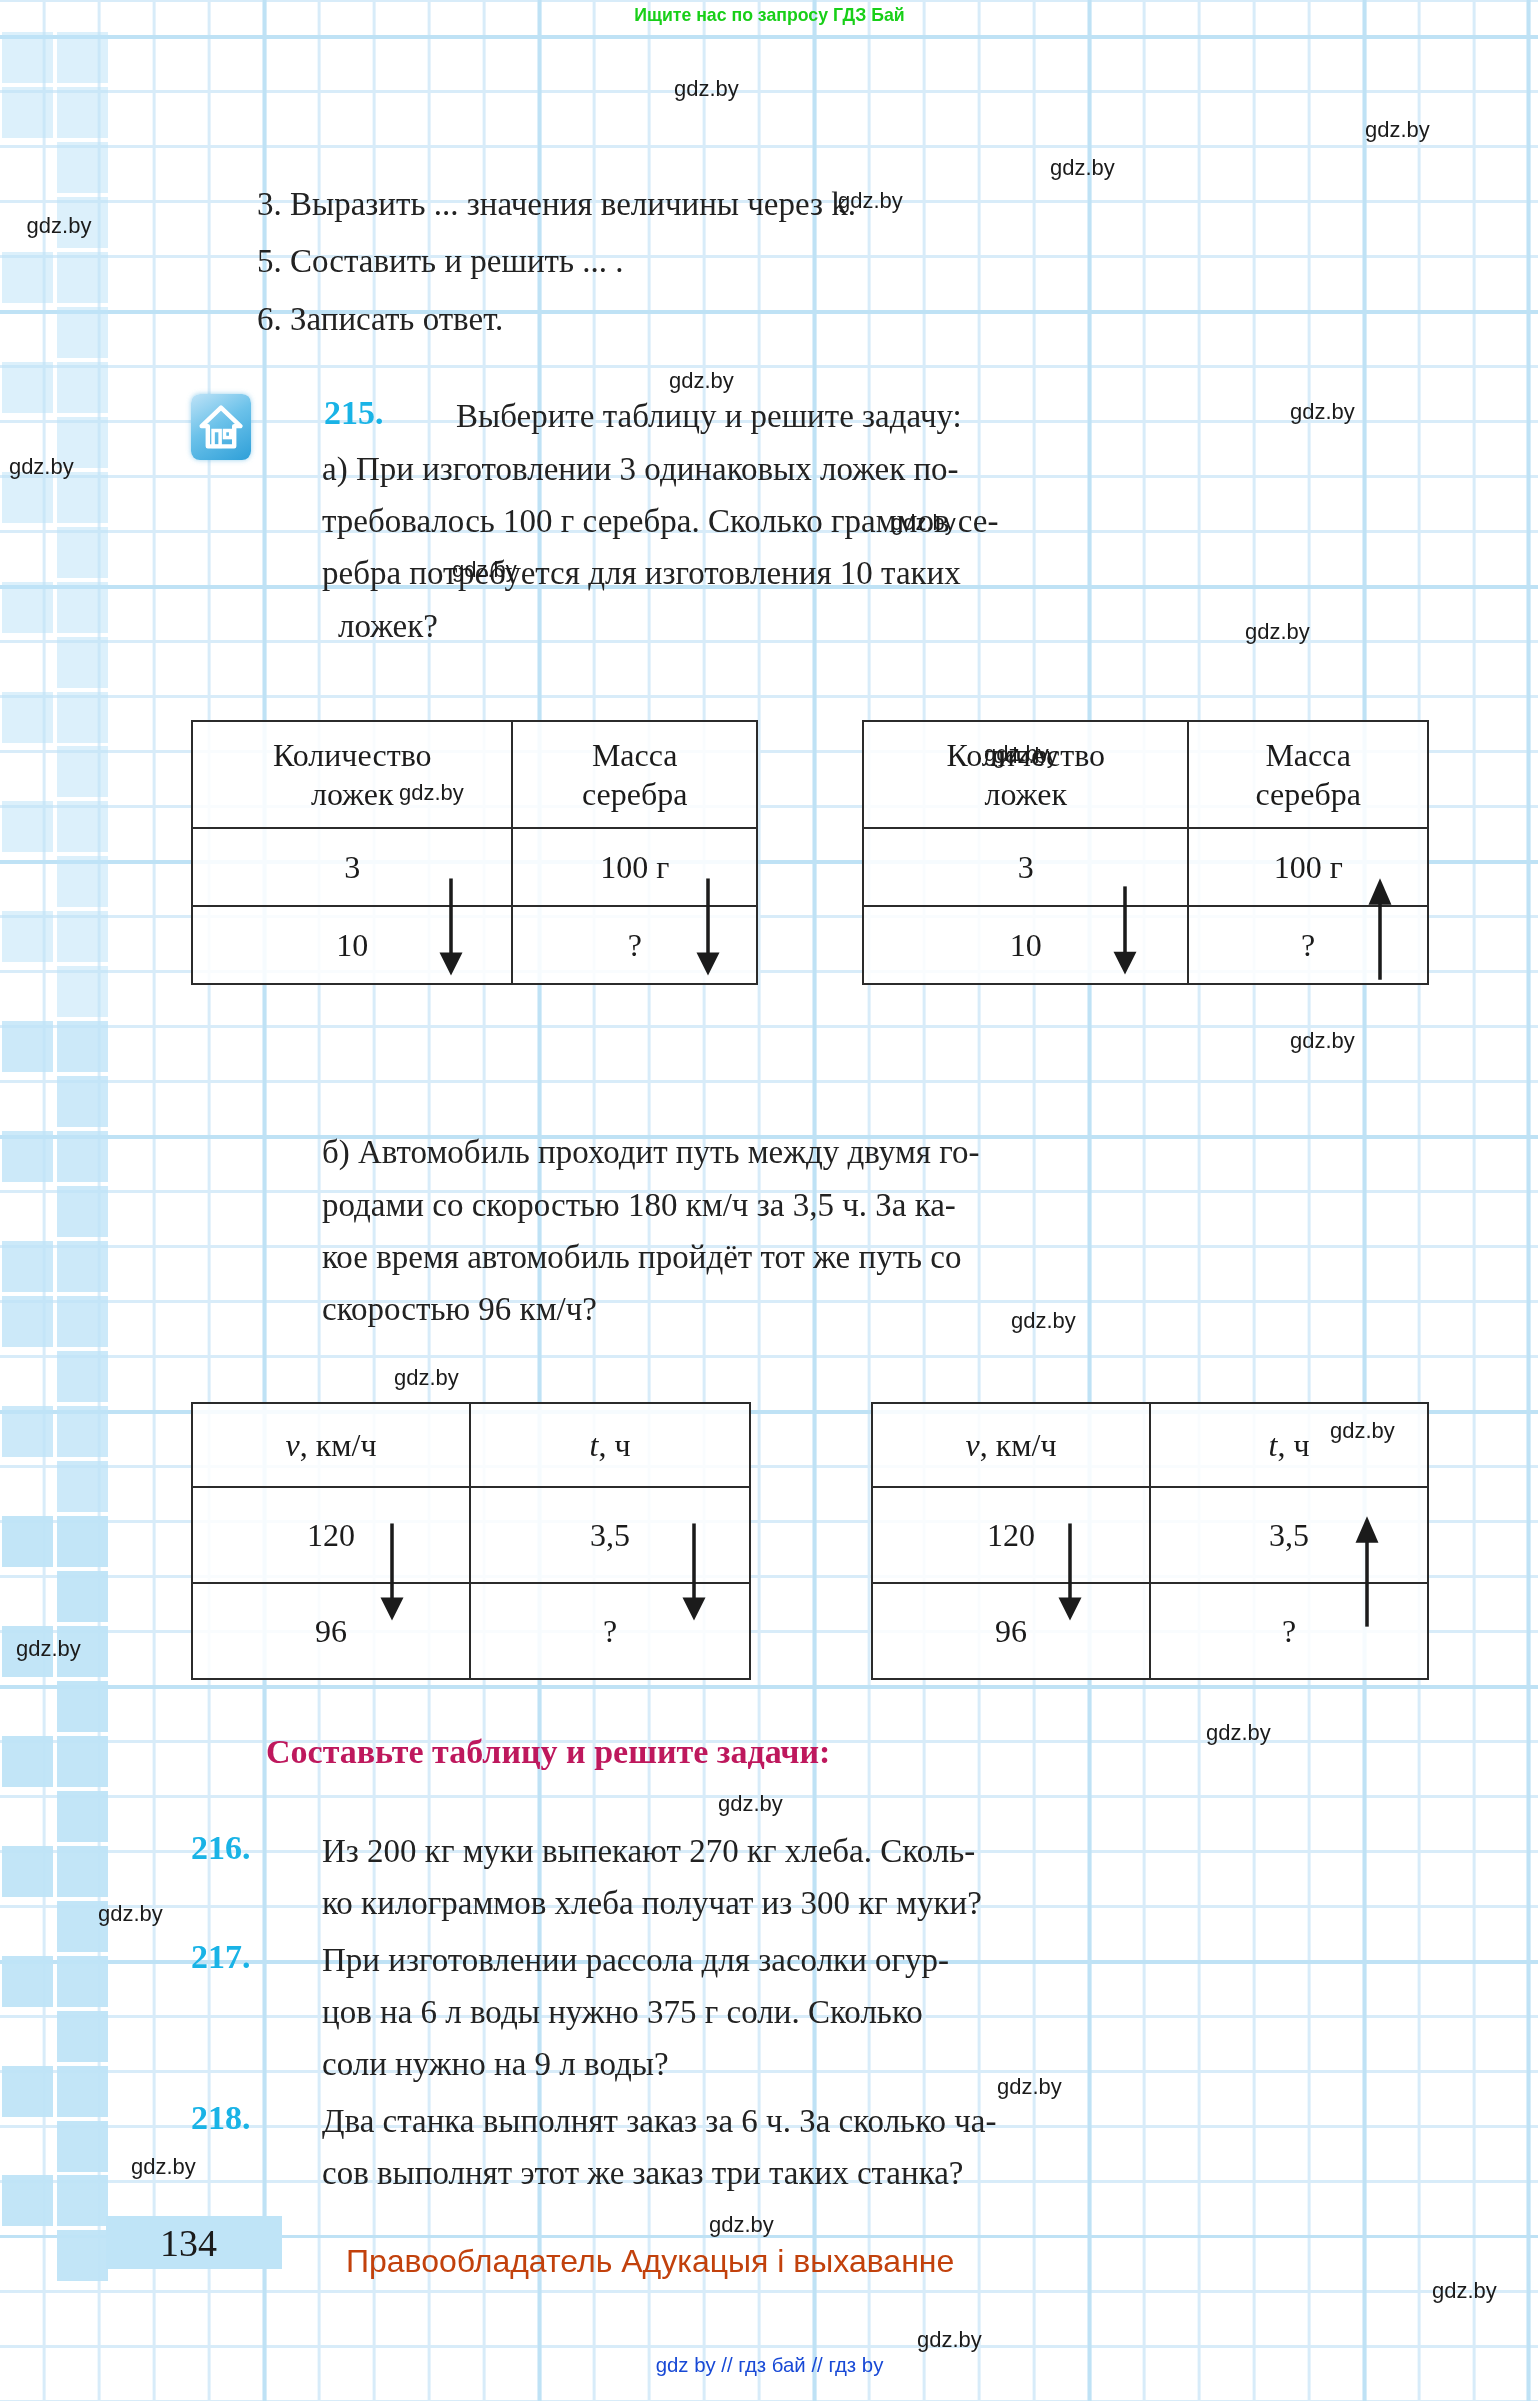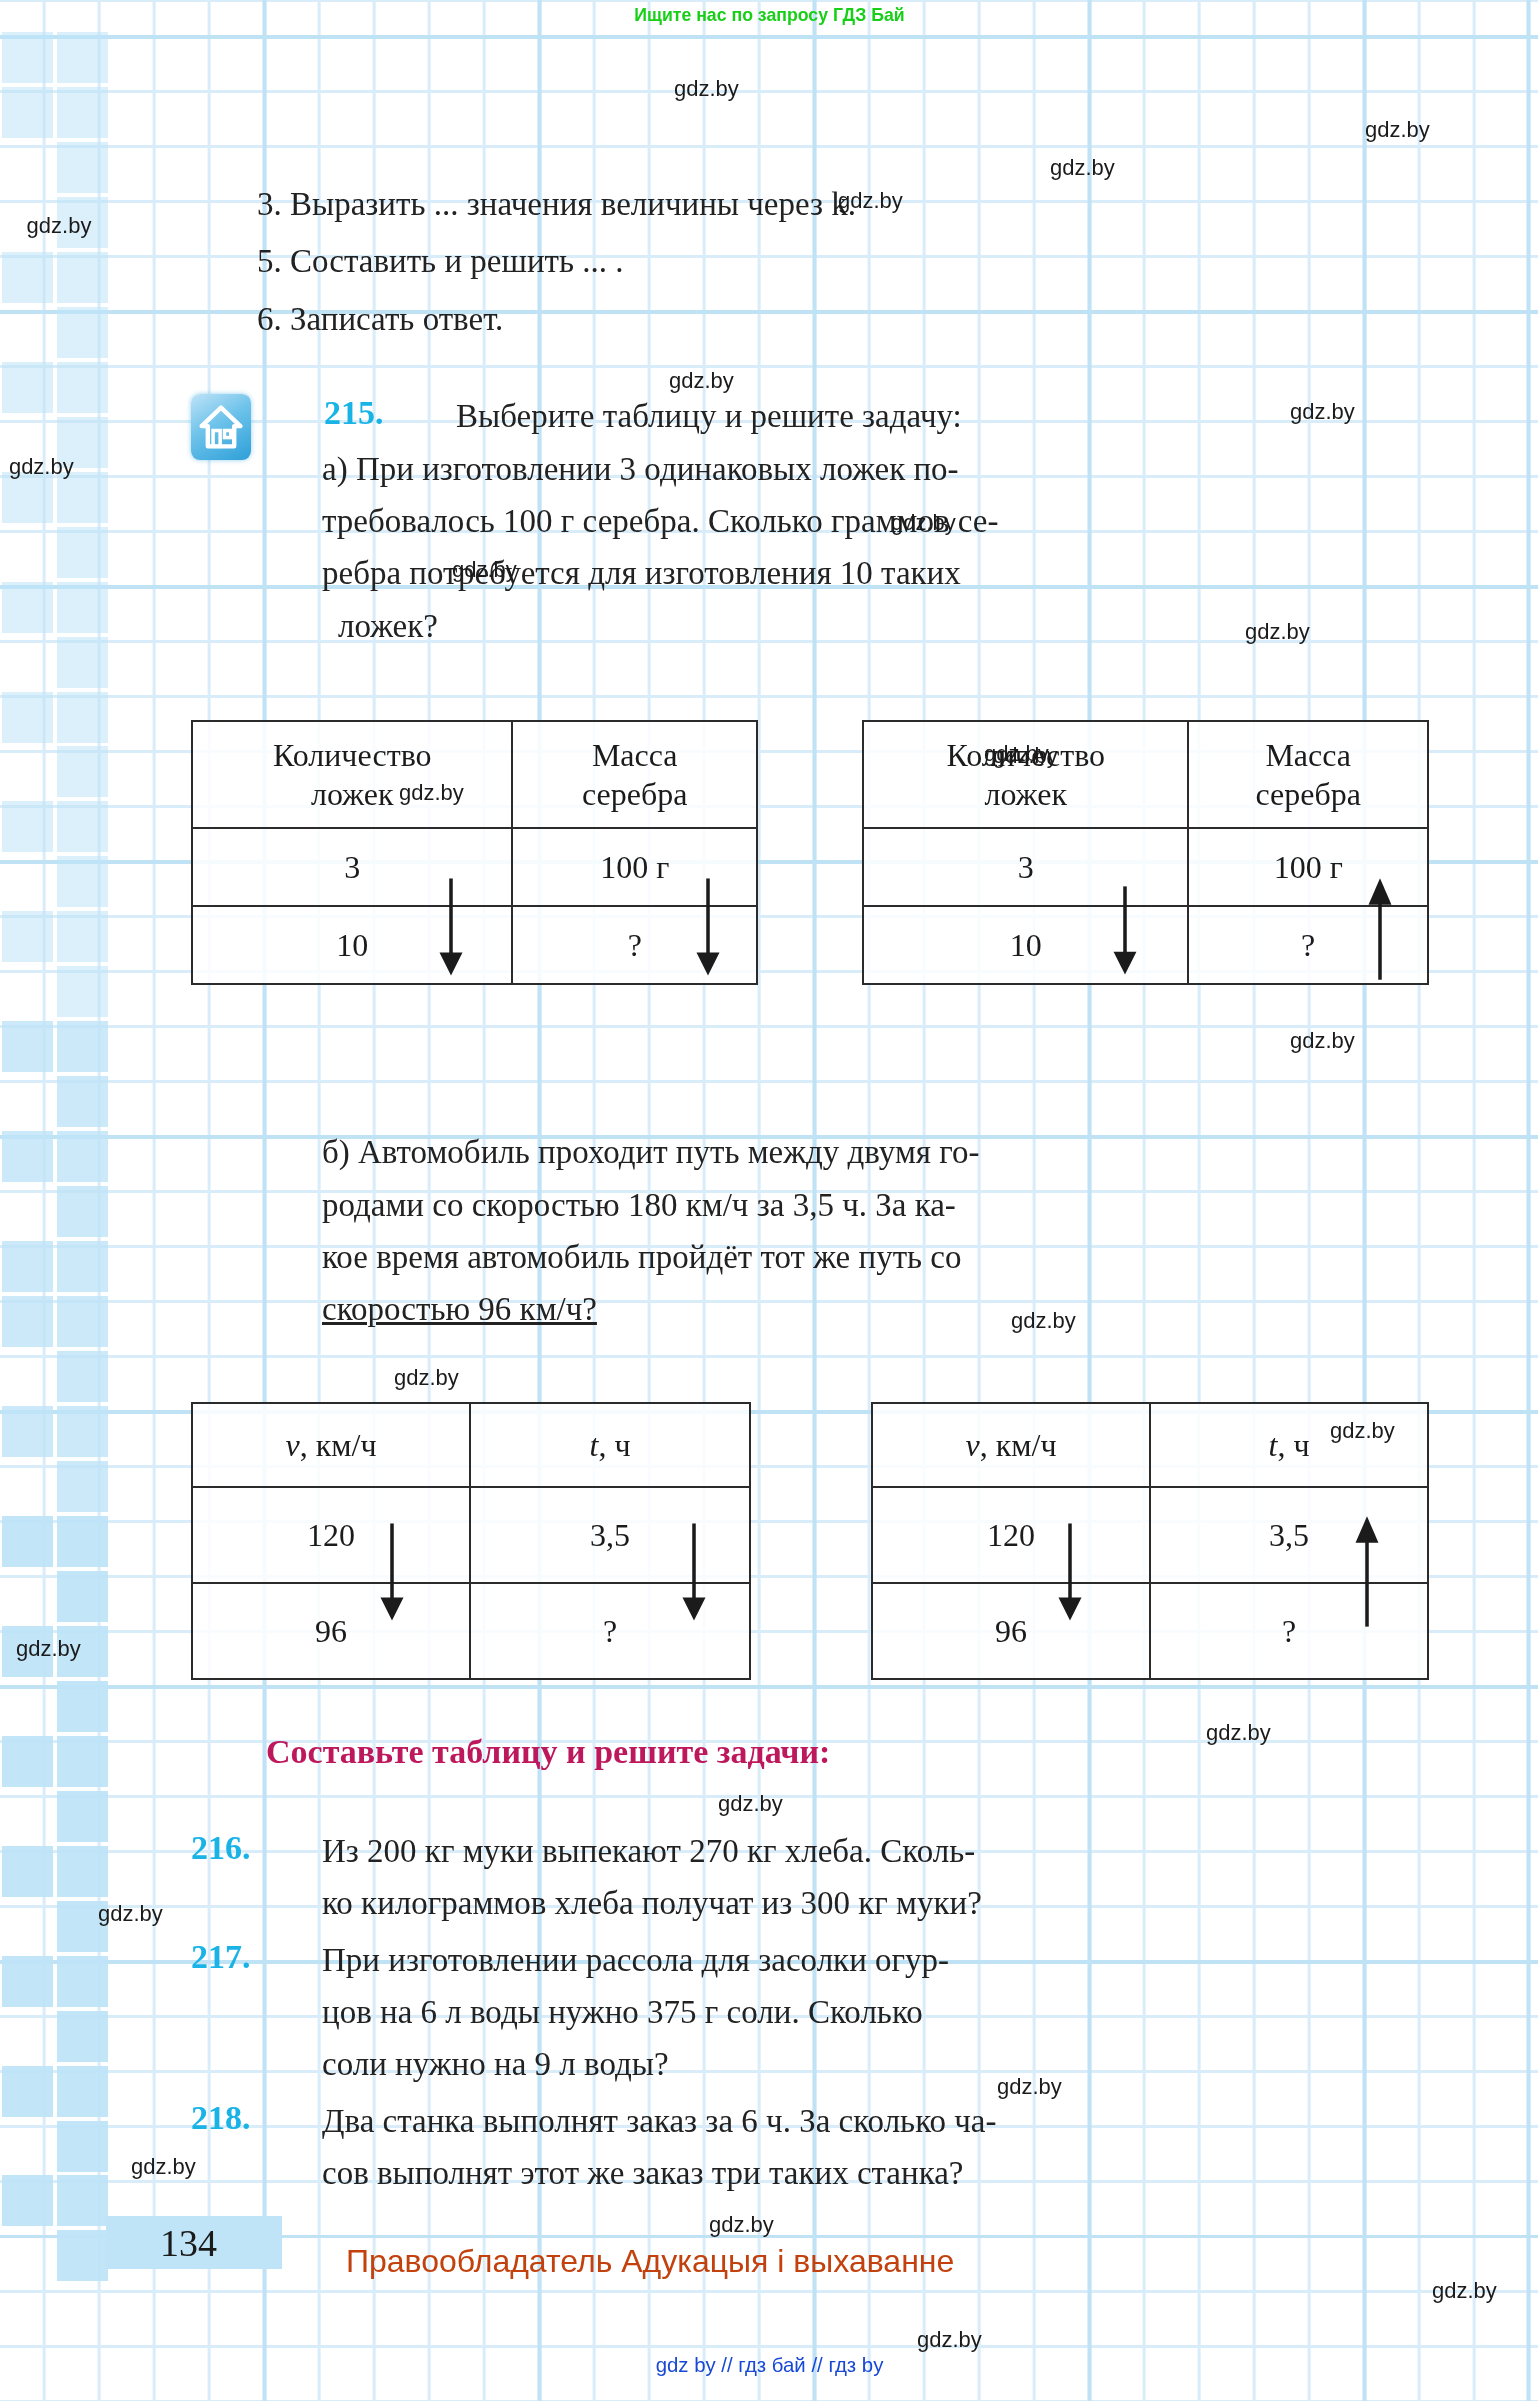--- a/index.html
+++ b/index.html
@@ -303,21 +303,21 @@
     <polygon points="4,74 30,74 17,100" fill="#1b1b1b"></polygon>
   </svg>
   <svg class="arrow" style="left:1365px; top:878px;" width="30" height="102" viewBox="0 0 34 115">
     <line x1="17" y1="26" x2="17" y2="115" stroke="#1b1b1b" stroke-width="4"></line>
     <polygon points="4,30 30,30 17,0" fill="#1b1b1b"></polygon>
   </svg>
 
   <div class="body-text" style="left:322px; top:1130px;">б) Автомобиль проходит путь между двумя го-</div>
   <div class="body-text" style="left:322px; top:1183px;">родами со скоростью 180 км/ч за 3,5 ч. За ка-</div>
   <div class="body-text" style="left:322px; top:1235px;">кое  время  автомобиль  пройдёт  тот  же  путь  со</div>
-  <div class="body-text" style="left:322px; top:1287px;text-decoration:underline;">скоростью 96 км/ч?</div>
+  <div class="body-text" style="left:322px; top:1287px;">скоростью 96 км/ч?</div>
 
   <table class="tbl" style="left:191px; top:1402px; width:560px;">
     <tbody>
         <tr>
       <td style="width:279px; height:82px;">
         <span class="italic-v">v</span><span>, км/ч</span>
       </td>
       <td style="width:281px;">
         <span class="italic-v">t</span><span>, ч</span>
       </td>

